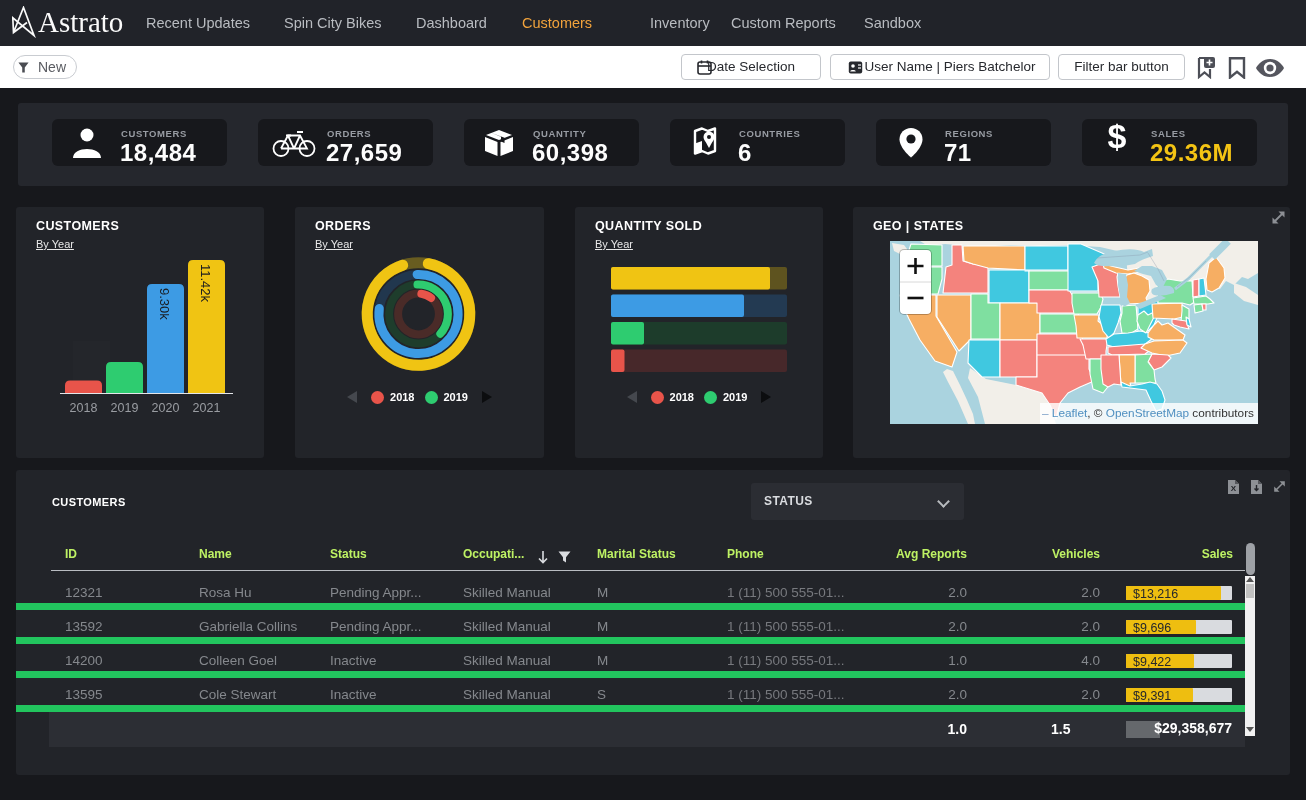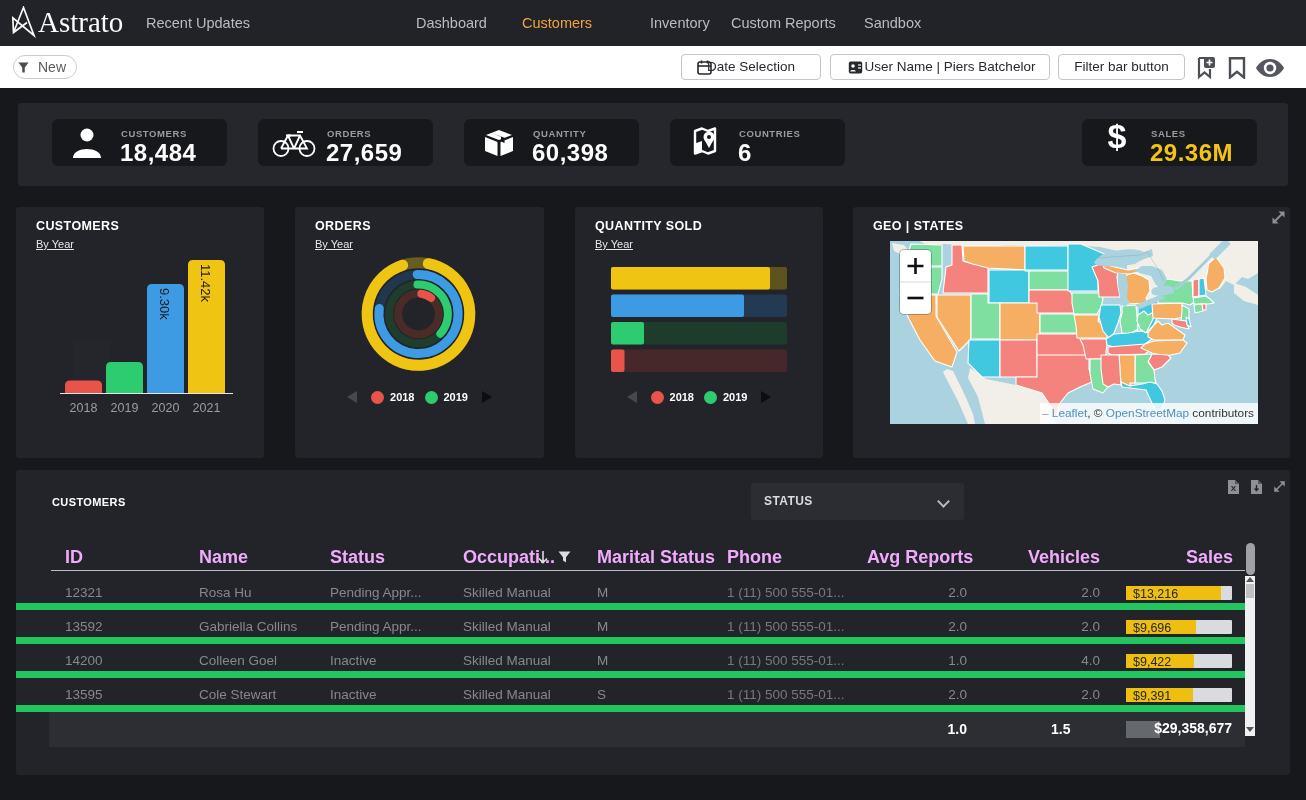--- a/index.html
+++ b/index.html
@@ -36,41 +36,42 @@
   .legend { position:absolute; width:100%; top:177px; height:26px; display:flex; align-items:center; justify-content:center; }
   .legend .larr { width:0; height:0; border-top:6.5px solid transparent; border-bottom:6.5px solid transparent; border-right:10px solid #45484e; margin-right:14px; }
   .legend .rarr { width:0; height:0; border-top:6.5px solid transparent; border-bottom:6.5px solid transparent; border-left:10px solid #0c0d0f; margin-left:14px; }
   .legend .dot { width:13px; height:13px; border-radius:50%; margin:0 6px 0 10px; }
   .legend .ltx { font-size:11px; font-weight:bold; color:#fff; }
 
   
   .drop { position:absolute; top:13px; width:213px; height:37px; background:#2b2d33; border-radius:3px;
           color:#dadce0; font-size:12px; font-weight:bold; letter-spacing:.4px; line-height:37px; padding-left:13px; }
   .chev { position:absolute; right:16px; top:14px; width:9px; height:9px; border-right:2px solid #b7babe; border-bottom:2px solid #b7babe; transform:rotate(45deg); }
-  .thead { font-size:18px; color:#f0abfc; font-weight:bold; white-space:nowrap; }
+  .thead { font-size:12px; color:#bef264; font-weight:bold; white-space:nowrap; }
   .row { position:absolute; left:0; width:1229px; height:34px; border-bottom:7px solid #22c55e;text-decoration:underline; }
   .row .c { position:absolute; top:9px; font-size:13.5px; color:#85888d; white-space:nowrap; }
   .row .c.dim { color:#77797e; }
   .c.num { width:100px; text-align:right; left:851px !important; }
   .c.num2 { width:100px; text-align:right; left:984px !important; }
   .c.tot { color:#fff !important; font-weight:bold; font-size:14px; top:9px; position:absolute; }
   .bar { position:absolute; left:1110px; top:10px; width:106px; height:14px; background:#d9dbdf; border-radius:1px; }
   .bar i { position:absolute; left:0; top:0; height:14px; background:#eebe10; border-radius:1px; }
   .bar b { position:absolute; left:7px; top:0.5px; font-size:12.5px; font-weight:normal; color:#26282c; font-style:normal; }
 </style>
 </head>
 <body>
 <div id="app">
 
   <div class="abs nav"></div>
   <svg class="abs" style="left:12px;top:6px" width="24" height="32" viewBox="0 0 24 32">
     <path d="M1.5 26.5 L11.5 1.5 L22 29.5 L0.8 11.8 L1.5 26.5 L15 16.5" fill="none" stroke="#fafafa" stroke-width="1.7" stroke-linejoin="miter"></path>
   </svg>
   <div class="abs logo-txt">Astrato</div>
   <div class="abs navitem" style="left:146px">Recent Updates</div>
+  <div class="abs navitem" style="left:284px">Spin City Bikes</div>
   <div class="abs navitem" style="left:416px">Dashboard</div>
   <div class="abs navitem active" style="left:522px">Customers</div>
   <div class="abs navitem" style="left:650px">Inventory</div>
   <div class="abs navitem" style="left:731px">Custom Reports</div>
   <div class="abs navitem" style="left:864px">Sandbox</div>
 
   <div class="abs toolbar"></div>
   <div class="pill">New</div>
   <svg class="abs" style="left:18px;top:62px" width="11" height="11" viewBox="0 0 13 13">
     <path d="M0.5 0.5 H12.5 L8 6.5 V12.5 L5 12.5 V6.5 Z" fill="#4a4c52"></path>
@@ -141,20 +142,28 @@
   <div class="kcard" style="left:670px">
     <svg class="kicon" viewBox="0 0 42 31">
       <path d="M11 4 L18 1.5 L24 4 L31 1.5 L31 24 L24 26.5 L18 24 L11 26.5 Z" fill="none" stroke="#fff" stroke-width="2.4" stroke-linejoin="round"></path>
       <path d="M11 26 L18 23.5 L18 14 L11 16.5 Z" fill="#fff"></path>
       <circle cx="25" cy="10" r="5.5" fill="#fff"></circle>
       <path d="M20.3 12.5 L25 21 L29.7 12.5 Z" fill="#fff"></path>
       <circle cx="25" cy="10" r="2" fill="#17181c"></circle>
     </svg>
     <div class="klabel">COUNTRIES</div>
       <div class="kval">6</div>
+  </div>
+  <div class="kcard" style="left:876px">
+    <svg class="kicon" viewBox="0 0 42 31">
+      <path d="M21 1 C14.5 1 9.5 6 9.5 12.2 C9.5 21 21 30.5 21 30.5 C21 30.5 32.5 21 32.5 12.2 C32.5 6 27.5 1 21 1 Z" fill="#fff"></path>
+      <circle cx="21" cy="12" r="4.6" fill="#17181c"></circle>
+    </svg>
+    <div class="klabel">REGIONS</div>
+      <div class="kval">71</div>
   </div>
   <div class="kcard" style="left:1082px">
     <div class="abs" style="left:14px;top:-2px;width:42px;text-align:center;font-size:34px;font-weight:bold;color:#fff">$</div>
     <div class="klabel">SALES</div>
       <div class="kval" style="color:#f4c414">29.36M</div>
   </div>
 
   <div class="abs card" style="left:16px;top:207px;width:248px;height:251px">
     <div class="ctitle">CUSTOMERS</div>
     <div class="csub">By Year</div>

